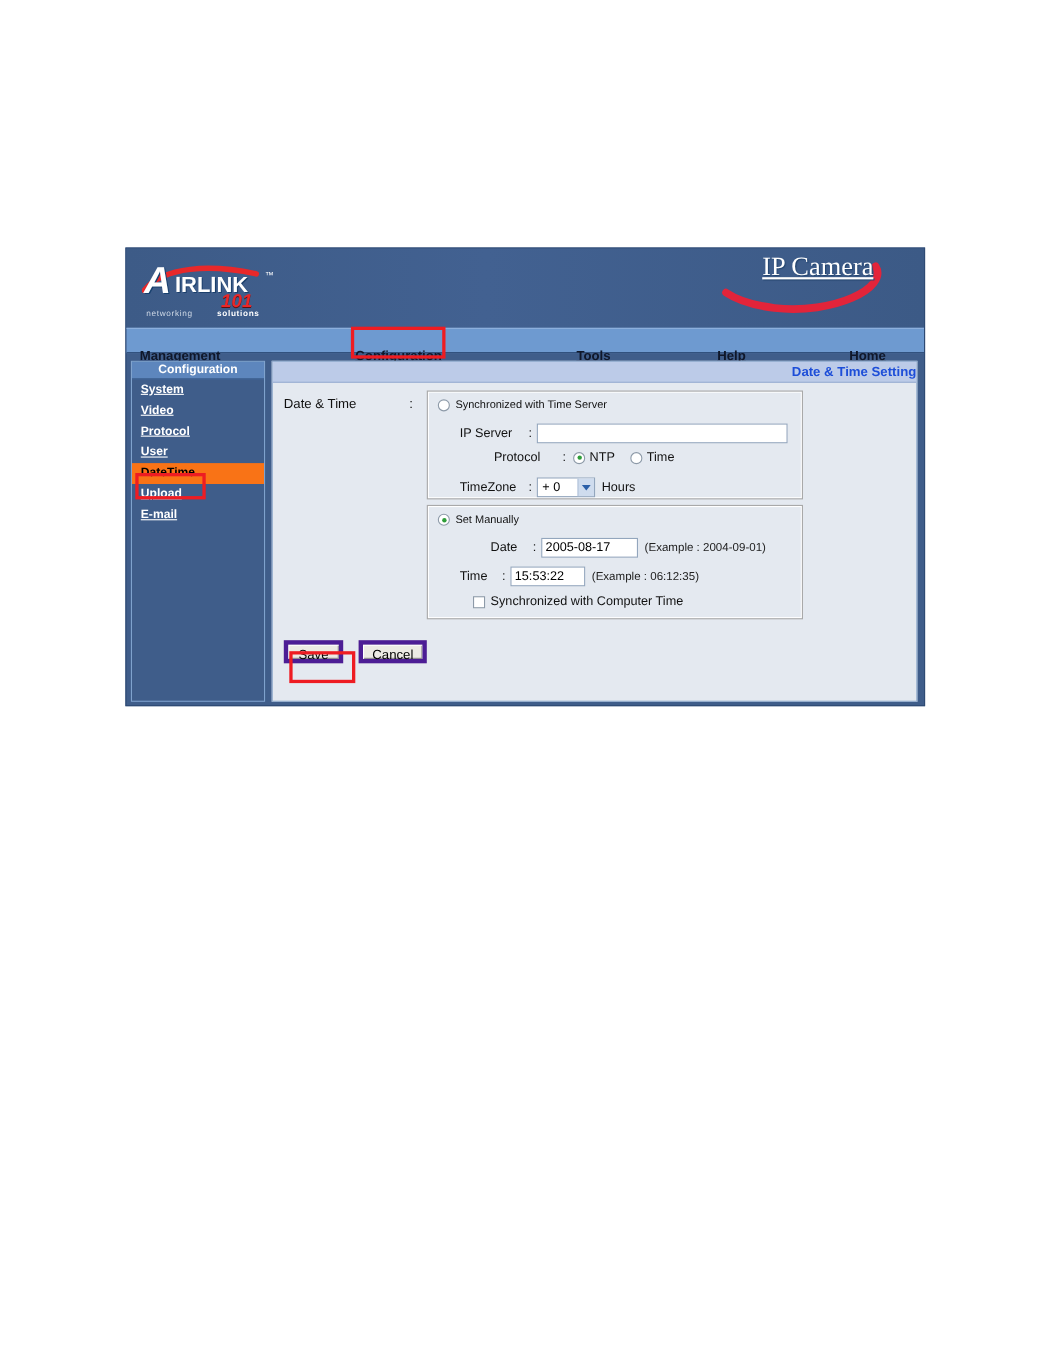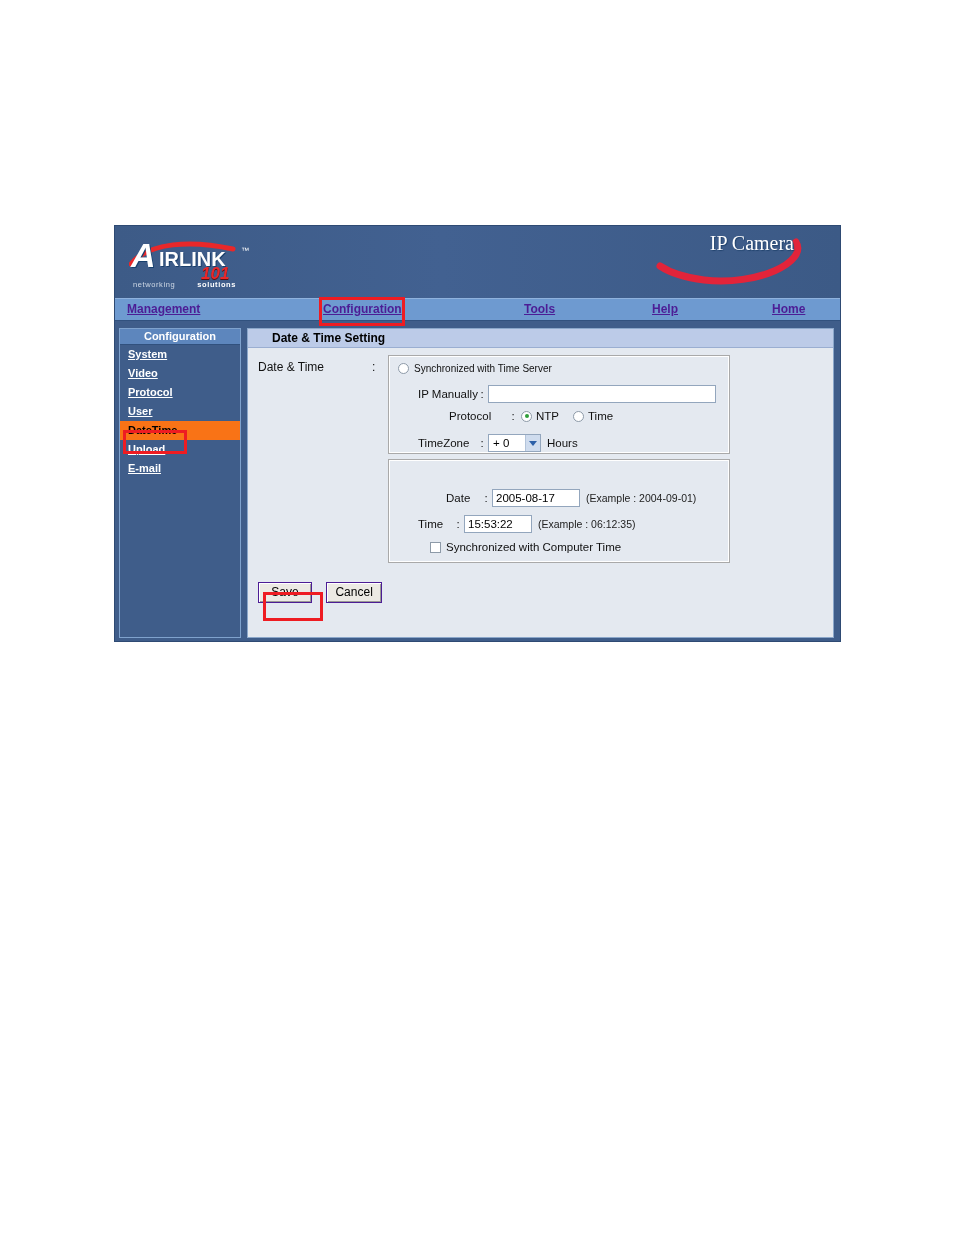--- a/index.html
+++ b/index.html
@@ -122,41 +122,42 @@
     font-size: 27px;
     color: #ffffff;
     line-height: 30px;
     letter-spacing: 0.5px;
     text-shadow: 1px 1px 1px #22446e;
   }
   .product-sub {
     position: relative;
     display: block;
     font-family: "Liberation Serif", serif;
-    font-size: 20px;
+    font-size: 24px;
     color: #ffffff;
     line-height: 22px;
     padding-right: 22px;
     text-shadow: 1px 1px 1px #22446e;
+    text-decoration: underline;
   }
 
   
   #navbar {
     position: relative;
     height: 21px;
     background: #6e9ad0;
     border-top: 1px solid #8fb2dd;
     border-bottom: 1px solid #31517e;
   }
   .nav-item {
     position: absolute;
-    top: 2px;
+    top: 16px;
     font-size: 12px;
     font-weight: bold;
-    color: #4c1d95;
+    color: #0f172a;
     text-decoration: underline;
     white-space: nowrap;
     cursor: pointer;
     line-height: 16px;
   }
   #nav-management { left: 12px; }
   #nav-configuration { left: 208px; }
   #nav-tools { left: 409px; }
   #nav-help { left: 537px; }
   #nav-home { left: 657px; }
@@ -212,24 +213,25 @@
     height: 310px;
     background: #e4e9f0;
     border: 1px solid #8ba7ca;
     box-sizing: border-box;
   }
   #content-title {
     height: 18px;
     line-height: 18px;
     background: #bccbe8;
     border-bottom: 1px solid #9aaed1;
-    padding-left: 24px;
+    padding-left: 7px;
     font-size: 12px;
     font-weight: bold;
-    color: #000000;
+    color: #1d4ed8;
+    text-align: right;
   }
   #content-inner {
     position: relative;
     height: 290px;
   }
 
   .row-label {
     position: absolute;
     left: 10px;
     top: 12px;
@@ -375,21 +377,21 @@
     left: 10px;
     top: 234px;
   }
   .btn {
     display: inline-block;
     min-width: 54px;
     height: 21px;
     line-height: 19px;
     text-align: center;
     background: #eceae4;
-    border: 1px solid #4c1d95;
+    border: 4px solid #4c1d95;
     box-shadow: inset 1px 1px 0 #ffffff, inset -1px -1px 0 #9a9a94;
     font-size: 12px;
     color: #000000;
     font-family: "Liberation Sans", sans-serif;
     cursor: pointer;
     box-sizing: border-box;
     padding: 0 8px;
     margin-right: 10px;
   }
 
@@ -463,21 +465,21 @@
 
           <div class="panel" id="panel-server">
             <div class="opt-row">
               <label class="radio-line">
                 <span class="radio"></span>
                 <span>Synchronized with Time Server</span>
               </label>
             </div>
 
             <div class="field-row" style="left:28px; top:28px;">
-              <span class="field-label" style="width:58px;">IP Manually</span>
+              <span class="field-label" style="width:58px;">IP Server</span>
               <span class="field-colon">:</span>
               <input class="txtbox" style="width: 228px;" value="">
             </div>
 
             <div class="field-row" style="left:28px; top:53px;">
               <span class="field-label" style="width:58px;padding-left:31px;">Protocol</span>
               <span class="field-colon">:</span>
               <label style="display:inline-flex;align-items:center;gap:4px;margin-left:2px;">
                 <span class="radio checked"></span>
                 <span>NTP</span>
@@ -495,20 +497,26 @@
                 <span class="sel-val">+ 0</span>
                 <span class="sel-arrow">
                     <span></span>
                   </span>
               </span>
               <span style="margin-left:6px;">Hours</span>
             </div>
           </div>
 
           <div class="panel" id="panel-manual">
+            <div class="opt-row">
+              <label class="radio-line">
+                <span class="radio checked"></span>
+                <span>Set Manually</span>
+              </label>
+            </div>
 
             <div class="field-row" style="left:28px; top:28px;padding-left:28px;">
               <span class="field-label" style="width:34px;">Date</span>
               <span class="field-colon">:</span>
               <input class="txtbox" style="width: 88px;" value="2005-08-17">
               <span class="hint">(Example : 2004-09-01)</span>
             </div>
 
             <div class="field-row" style="left:28px; top:54px;">
               <span class="field-label" style="width:34px;">Time</span>

